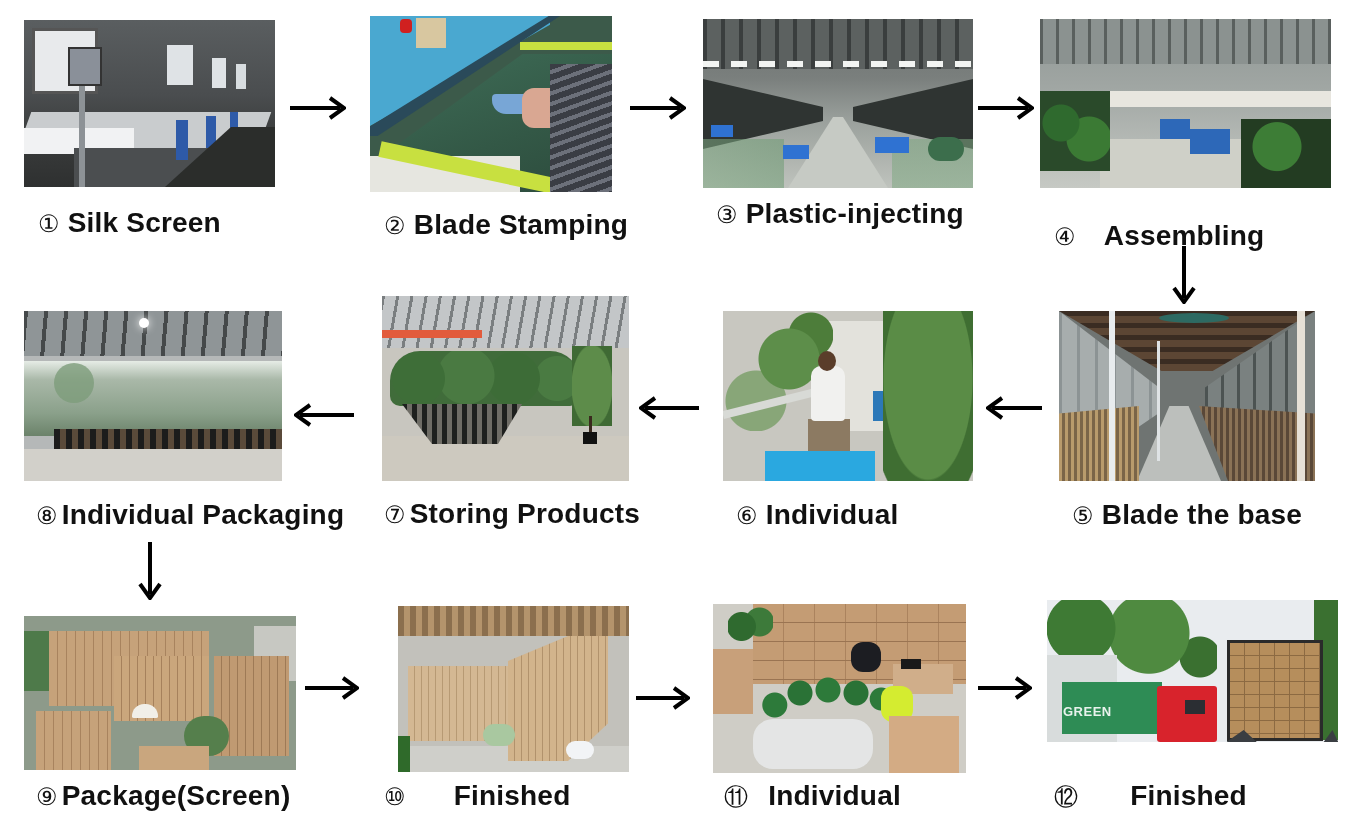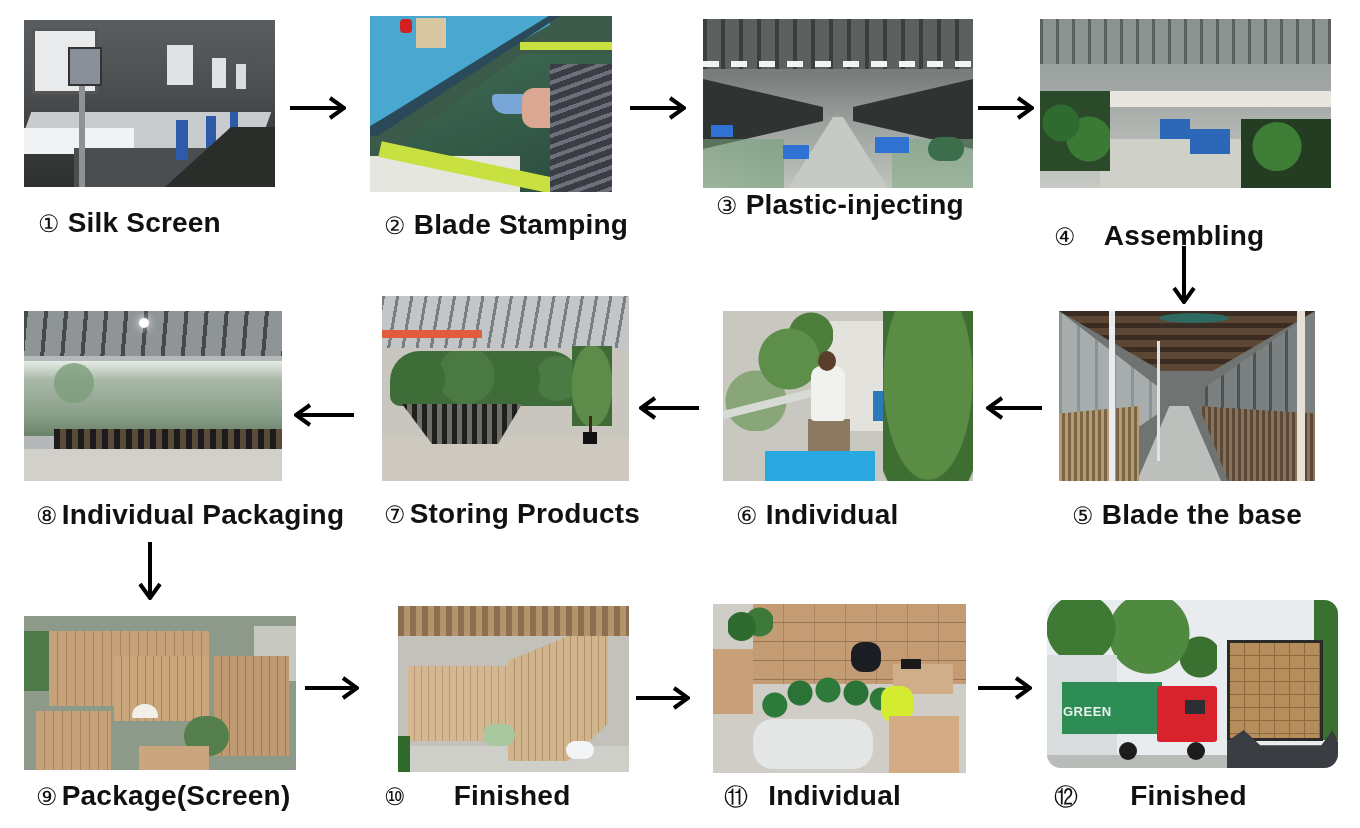--- a/index.html
+++ b/index.html
@@ -143,21 +143,21 @@
   #p11 .trees { position:absolute; left:15px; top:0; width:45px; height:45px; background: radial-gradient(circle at 30% 50%, #2f6a2f 0 14px, transparent 15px), radial-gradient(circle at 70% 40%, #3d7a3a 0 14px, transparent 15px); }
   #p11 .balls { position:absolute; left:45px; top:65px; width:140px; height:60px; background: radial-gradient(circle at 12% 60%, #2d7a3a 0 12px, transparent 13px), radial-gradient(circle at 30% 40%, #2a7236 0 12px, transparent 13px), radial-gradient(circle at 50% 35%, #2d7a3a 0 12px, transparent 13px), radial-gradient(circle at 70% 40%, #2a7236 0 12px, transparent 13px), radial-gradient(circle at 88% 50%, #2d7a3a 0 11px, transparent 12px); }
   #p11 .wrap { position:absolute; left:40px; top:115px; width:120px; height:50px; background:#e9ebec; opacity:.8; border-radius: 20px; }
   #p11 .person1 { position:absolute; left:138px; top:38px; width:30px; height:30px; background:#1c1d22; border-radius: 12px; }
   #p11 .person2 { position:absolute; left:168px; top:82px; width:32px; height:36px; background:#d4ec30; border-radius: 12px; }
   #p11 .box1 { position:absolute; left:176px; top:112px; width:70px; height:57px; background:#d3ab84; }
   #p11 .box2 { position:absolute; left:180px; top:60px; width:60px; height:30px; background:#d0ae8a; }
   #p11 .laptop { position:absolute; left:188px; top:55px; width:20px; height:10px; background:#1a1a1a; }
 
   
-  #p12 { left: 1047px; top: 600px; width: 291px; height: 168px; background: #e9ecef; border-radius: 14px; }
+  #p12 { left: 1047px; top: 600px; width: 291px; height: 142px; background: #e9ecef; }
   #p12 .trees { position:absolute; left:0; top:0; width:170px; height:95px; background: radial-gradient(circle at 20% 30%, #3e7a34 0 34px, transparent 35px), radial-gradient(circle at 60% 35%, #4f8a40 0 40px, transparent 41px), radial-gradient(circle at 90% 60%, #3a7030 0 20px, transparent 21px); }
   #p12 .bldg { position:absolute; left:0; top:55px; width:70px; height:110px; background:#d8dcdc; }
   #p12 .cont { position:absolute; left:15px; top:82px; width:100px; height:52px; background:#2e8c55; }
   #p12 .cont-txt { position:absolute; left:16px; top:104px; font-size:13px; font-weight:bold; color:#e8f2ec; letter-spacing:0.5px; }
   #p12 .cab { position:absolute; left:110px; top:86px; width:60px; height:56px; background:#d8232c; border-radius: 3px; }
   #p12 .win { position:absolute; left:138px; top:100px; width:20px; height:14px; background:#2b2e33; }
   #p12 .wheel1 { position:absolute; left:72px; top:142px; width:18px; height:18px; background:#1c1c1c; border-radius:50%; }
   #p12 .wheel2 { position:absolute; left:140px; top:142px; width:18px; height:18px; background:#1c1c1c; border-radius:50%; }
   #p12 .ground { position:absolute; left:0; top:155px; width:291px; height:13px; background:#b9bbb8; }
   #p12 .cont2 { position:absolute; left:180px; top:40px; width:90px; height:95px; background: repeating-linear-gradient(90deg, #b68e5c 0 14px, #8c6a42 14px 15px), #b68e5c; border: 3px solid #2a2a2a; }
@@ -308,21 +308,21 @@
     <div class="cont2rows"></div>
     <div class="workers"></div>
 </div>
 
 <div class="label" style="left:38px; top:206px;">
   <span class="num">①</span><span>Silk Screen</span>
 </div>
 <div class="label" style="left:384px; top:208px;">
   <span class="num">②</span><span>Blade Stamping</span>
 </div>
-<div class="label" style="left:716px; top:188px;">
+<div class="label" style="left:716px; top:197px;">
   <span class="num">③</span><span>Plastic-injecting</span>
 </div>
 <div class="label" style="left:1054px; top:219px;">
   <span class="num" style="margin-right:28px;">④</span><span>Assembling</span>
 </div>
 
 <div class="label" style="left:1072px; top:498px;">
   <span class="num">⑤</span><span>Blade the base</span>
 </div>
 <div class="label" style="left:736px; top:498px;">

